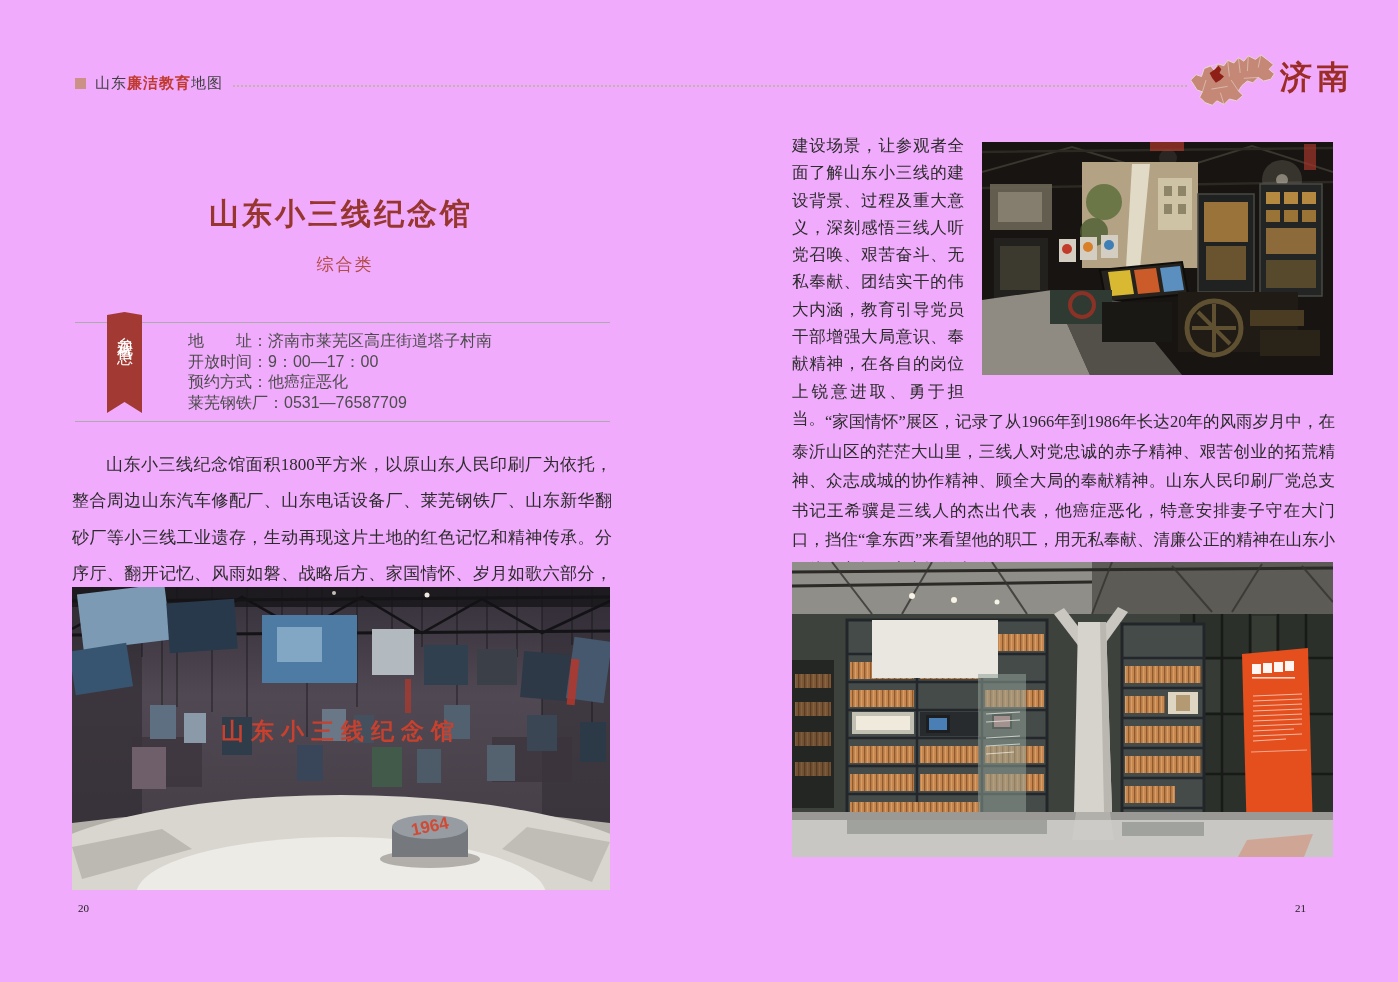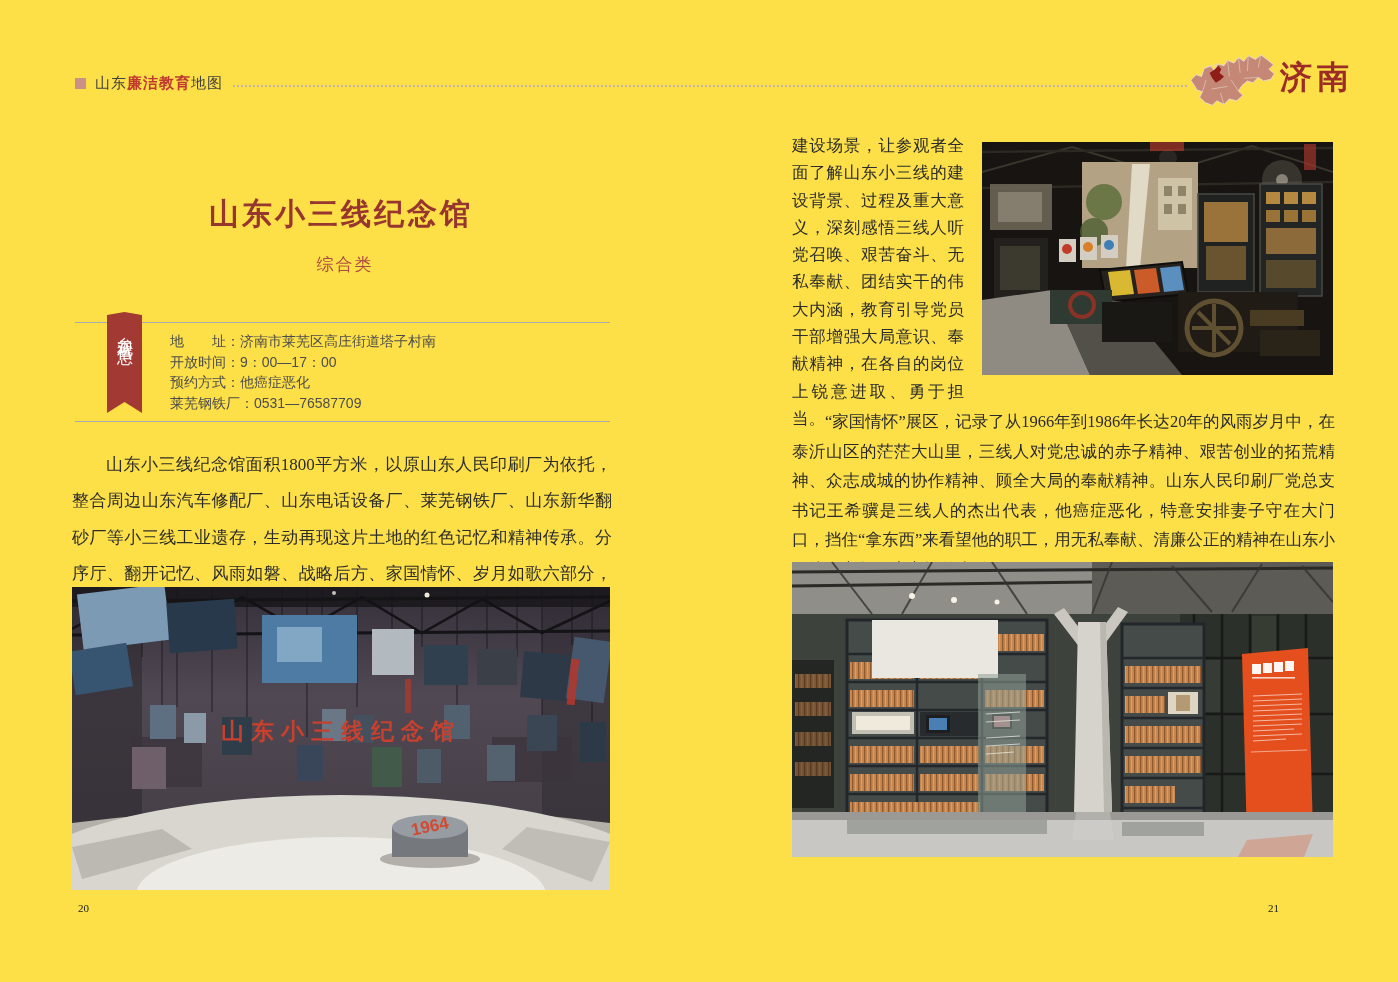--- a/index.html
+++ b/index.html
@@ -1,42 +1,42 @@
 <!DOCTYPE html>
 <html><head>
 <meta charset="utf-8">
 <style>
   html,body{margin:0;padding:0;background:#e8e8e8;}
   #canvas{
-    position:relative;width:1398px;height:982px;background:#fde047;
+    position:relative;width:1398px;height:982px;background:#f0abfc;
     font-family:"Liberation Serif","DejaVu Serif",serif;overflow:hidden;
   }
   
   .hdr{position:absolute;left:75px;top:74px;width:1112px;display:flex;align-items:center;}
   .hdr .bullet{width:11px;height:11px;background:#cc9186;margin-right:9px;flex:0 0 auto;}
   .hdr .ht{font-family:"Liberation Sans","DejaVu Sans",sans-serif;font-size:15px;color:#3f3f3f;letter-spacing:1px;white-space:nowrap;}
   .hdr .ht.red{color:#bf392f;font-weight:bold;}
   .hdr .leader{flex:1;border-bottom:2px dotted #c3b4ab;margin-left:10px;transform:translateY(2px);height:0;}
   .map-wrap{position:absolute;left:1188px;top:52px;width:90px;height:58px;}
   .city{position:absolute;left:1280px;top:56px;font-size:32px;font-weight:bold;color:#9b2d26;letter-spacing:5px;}
   
   .l-title{position:absolute;left:72px;top:194px;width:538px;text-align:center;font-size:30px;font-weight:bold;color:#97362f;letter-spacing:3px;}
   .l-cat{position:absolute;left:76px;top:253px;width:538px;text-align:center;font-size:17px;color:#b04b43;letter-spacing:2px;font-family:"Liberation Sans","DejaVu Sans",sans-serif;}
   .infobox{position:absolute;left:75px;top:322px;width:535px;height:98px;border-top:1px solid #ababab;border-bottom:1px solid #ababab;}
   .ribbon{position:absolute;left:107px;top:312px;width:35px;height:101px;background:#a23a33;
     clip-path:polygon(0 3%,50% 0,100% 3%,100% 100%,50% 89%,0 100%);
     display:flex;align-items:flex-start;justify-content:center;}
   .ribbon span{writing-mode:vertical-rl;color:#fff;font-size:16px;letter-spacing:4px;margin-top:12px;font-family:"Liberation Sans","DejaVu Sans",sans-serif;}
-  .inforows{position:absolute;left:170px;top:331px;width:430px;font-size:14px;line-height:20.5px;color:#4c4c4c;font-family:"Liberation Sans","DejaVu Sans",sans-serif;}
+  .inforows{position:absolute;left:188px;top:331px;width:430px;font-size:16px;line-height:20.5px;color:#4c4c4c;font-family:"Liberation Sans","DejaVu Sans",sans-serif;}
   .inforow .lab{white-space:pre;}
   .l-body{position:absolute;left:72px;top:447px;width:540px;font-size:17px;line-height:36.4px;color:#2b2b2b;text-align:justify;text-indent:2em;}
   .photoL{position:absolute;left:72px;top:587px;width:538px;height:303px;}
   .pn{position:absolute;top:902px;font-size:11px;color:#222;}
   .pn.left{left:78px;}
-  .pn.right{left:1268px;width:65px;text-align:left;}
+  .pn.right{left:1268px;width:65px;text-align:center;}
   
   .r-col{position:absolute;left:792px;top:132px;width:172px;font-size:16.5px;line-height:27.3px;color:#2b2b2b;text-align:justify;}
   .photoRT{position:absolute;left:982px;top:142px;width:351px;height:233px;}
   .r-para{position:absolute;left:792px;top:407px;width:543px;font-size:16.5px;line-height:29.6px;color:#2b2b2b;text-align:justify;text-indent:2em;}
   .photoRB{position:absolute;left:792px;top:562px;width:541px;height:295px;}
   svg{display:block;}
 </style>
 </head>
 <body>
 

